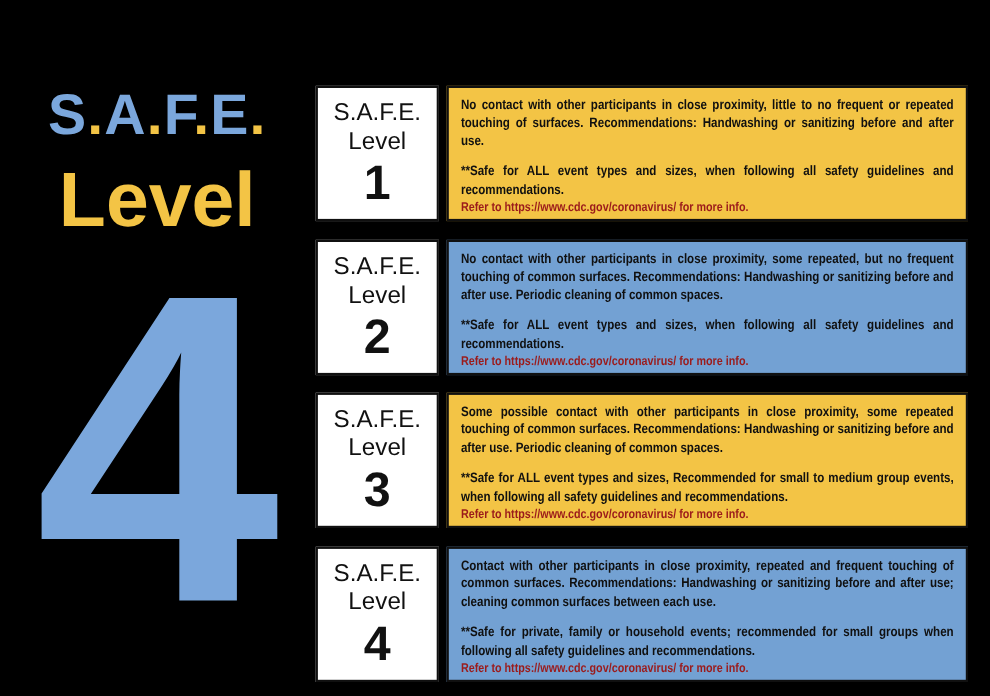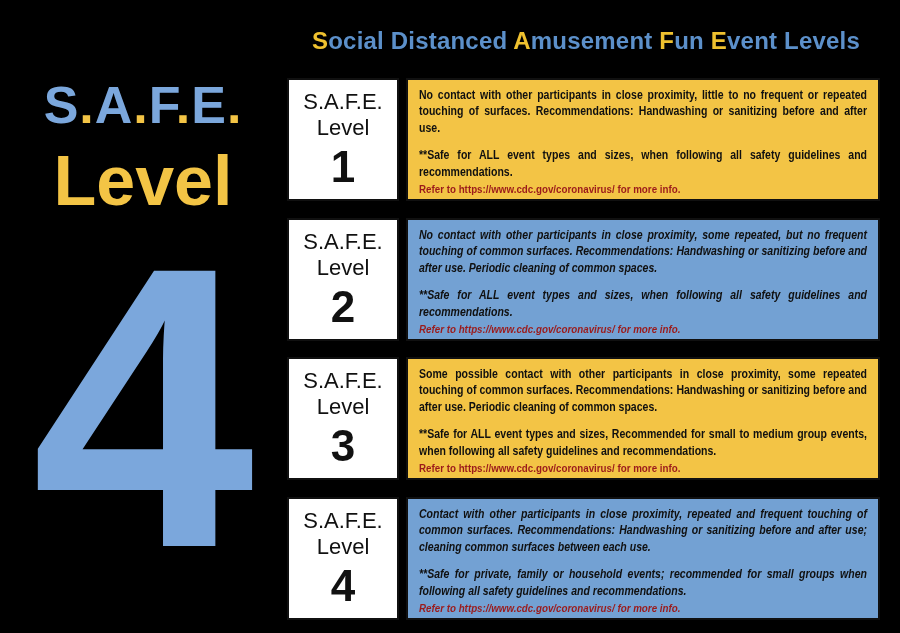--- a/index.html
+++ b/index.html
@@ -39,39 +39,38 @@
     color:var(--c-badge-text,#111);
   }
   .badge-line{font-size:22px;line-height:1.22;}
   .badge-number{font-size:44px;font-weight:bold;line-height:1.05;margin-top:2px;}
   .info{
     box-sizing:border-box;flex:1;overflow:hidden;
     border:2px solid var(--c-border,#101010);
     padding:7px 11px 4px 11px;
   }
   .theme-yellow .info{background:var(--c-yellow,#F3C445);}
-  .theme-blue   .info{background:var(--c-box-blue,#73A1D3);font-style:italic;}
+  .theme-blue   .info{background:var(--c-box-blue,#73A1D3);}
   .info-inner{
     width:117.65%;transform:scaleX(0.85);transform-origin:0 0;
     font-size:12.4px;font-weight:bold;line-height:1.32;
     text-align:justify;color:var(--c-body-text,#101010);
   }
   .info-inner p{margin:0;}
   .info-inner .p2{margin-top:11px;}
   .info-inner .refer{
     margin-top:2px;font-size:11.5px;line-height:1.3;text-align:left;
     color:var(--c-refer-red,#9B1B1B);
   }
 </style>
 </head>
 <body>
 
 <div class="poster">
 
-  <div class="title"><span class="accent">S</span><span>ocial </span><span>Distanced </span><span class="accent">A</span><span>musement </span><span class="accent">F</span><span>un </span><span class="accent">E</span><span>vent Levels</span></div>
 
   <div class="left-panel">
     <div class="acronym"><span class="c-blue">S</span><span class="c-yellow">.</span><span class="c-blue">A</span><span class="c-yellow">.</span><span class="c-blue">F</span><span class="c-yellow">.</span><span class="c-blue">E</span><span class="c-yellow">.</span></div>
     <div class="level-word">Level</div>
   </div>
   <div class="big-number">4</div>
 
   <section class="row row-1 theme-yellow">
     <div class="badge">
       <div class="badge-line">S.A.F.E.</div>

